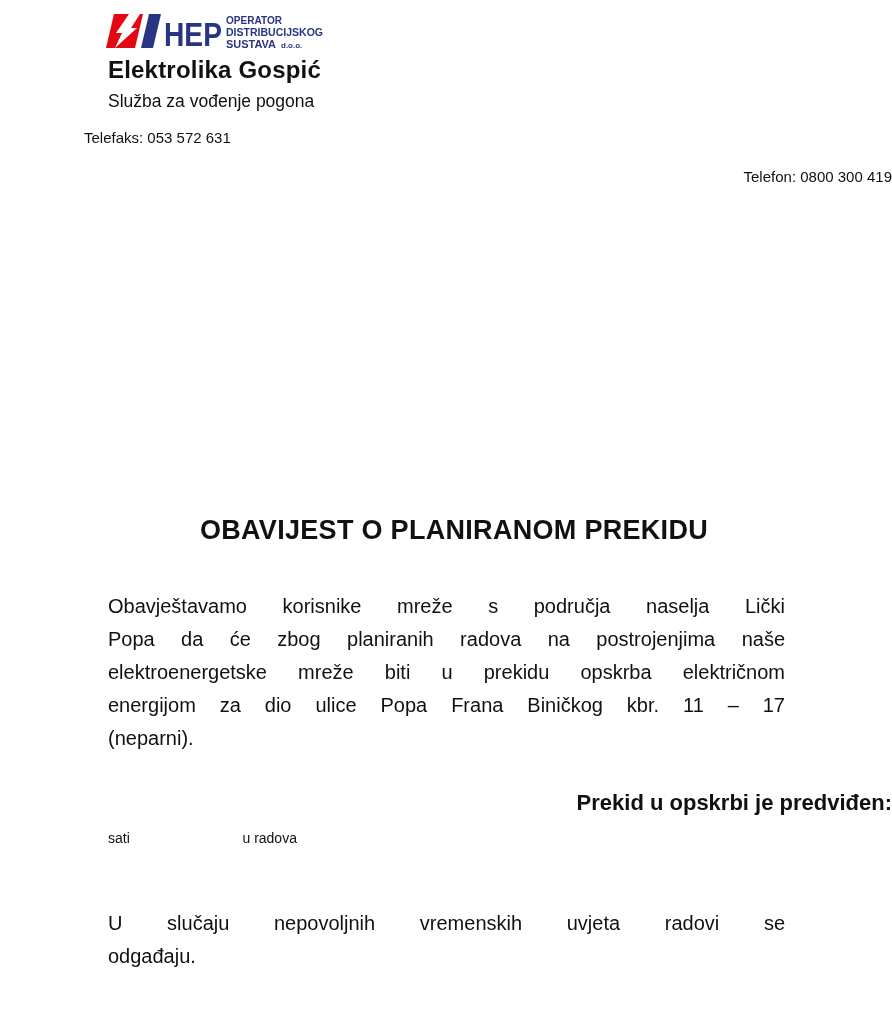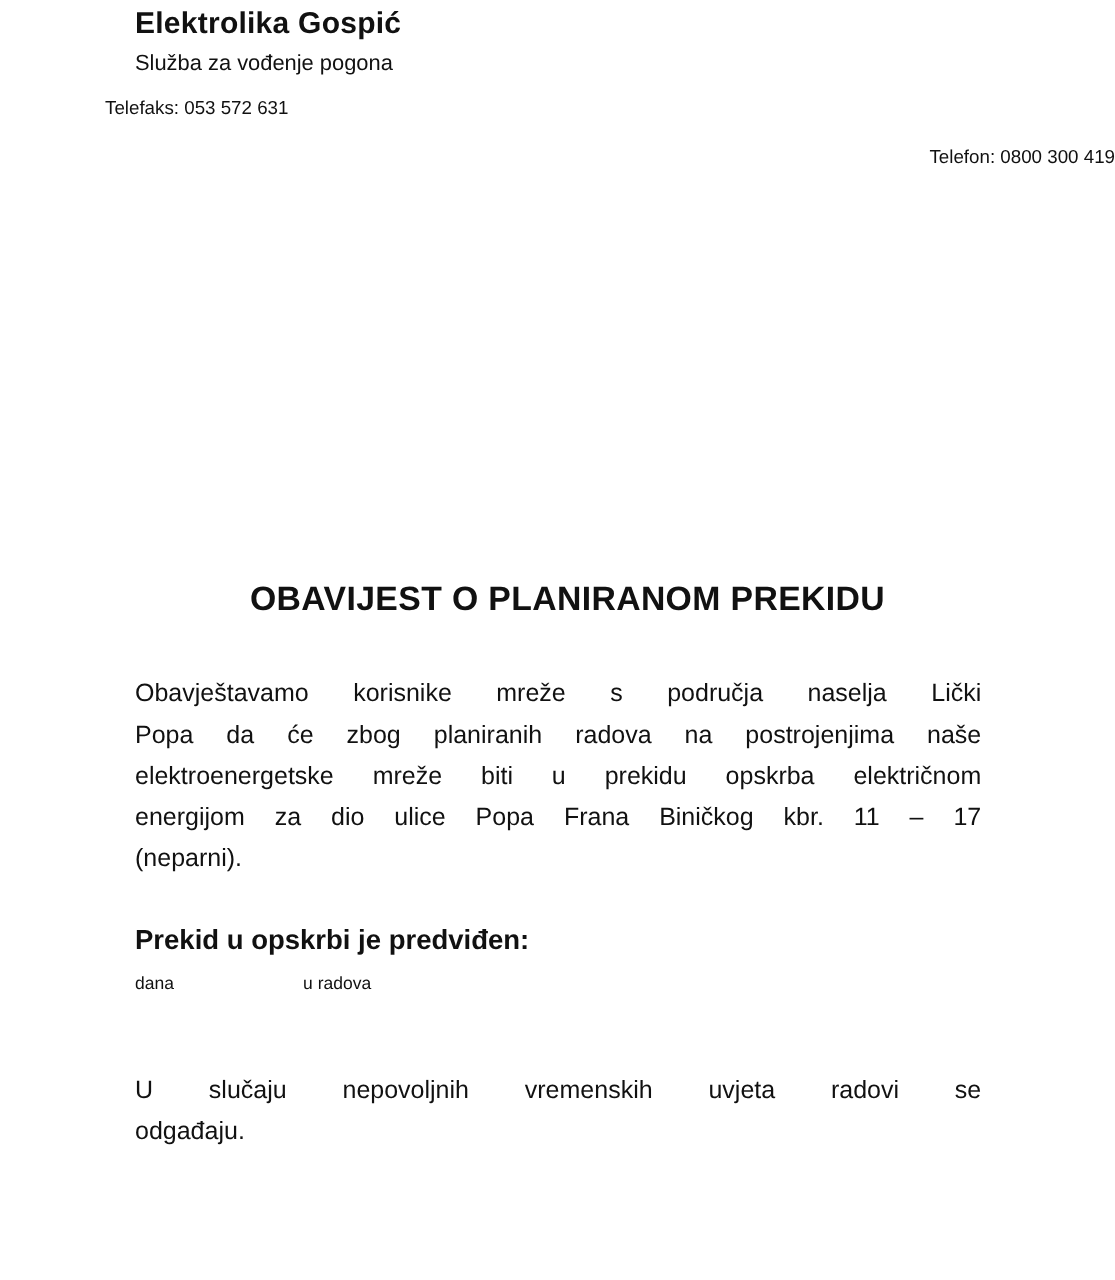--- a/index.html
+++ b/index.html
@@ -36,35 +36,51 @@
     font-size: 20px; line-height: 33px;
     text-align: justify;
     text-align-last: justify;
     -moz-text-align-last: justify;
     white-space: normal;
   }
   .plainline { font-size: 20px; line-height: 33px; text-align: left; }
 
   .schedule-heading {
     margin: 35px 0 0 108px;
-    font-size: 22px; font-weight: bold;
+    font-size: 22px; font-weight: bold; text-align: right;
   }
   .schedule { margin: 13px 0 0 108px; }
   .schedule .row { margin-top: 0; }
   .schedule .row + .row { margin-top: 16px; }
   .schedule .col1 { display: inline-block; width: 130px; font-size: 14px; }
   .schedule .col2 { display: inline-block; font-size: 14px; }
   .schedule .values .col1, .schedule .values .col2 { font-weight: bold; font-size: 14.5px; }
 </style>
 </head>
 <body>
 
 <div class="page">
 
   <header>
+    <div class="logo">
+      <svg width="228" height="38" viewBox="0 0 228 38" xmlns="http://www.w3.org/2000/svg">
+
+        <polygon points="8,1 37,1 29,35 0,35" fill="#e30613"></polygon>
+        <polygon points="23,1 34,1 25,15 31,15 9,35 16,20 10,20" fill="#ffffff"></polygon>
+
+        <polygon points="43,1 55,1 47,35 35,35" fill="#283583"></polygon>
+
+        <text x="58" y="33" font-size="34" font-weight="bold" fill="#283583" textLength="58" lengthAdjust="spacingAndGlyphs" font-family="Liberation Sans, DejaVu Sans, sans-serif">HEP</text>
+
+        <text x="120" y="11" font-size="11" font-weight="bold" fill="#283583" textLength="56" lengthAdjust="spacingAndGlyphs" font-family="Liberation Sans, DejaVu Sans, sans-serif">OPERATOR</text>
+        <text x="120" y="23" font-size="11" font-weight="bold" fill="#283583" textLength="97" lengthAdjust="spacingAndGlyphs" font-family="Liberation Sans, DejaVu Sans, sans-serif">DISTRIBUCIJSKOG</text>
+        <text x="120" y="35" font-size="11" font-weight="bold" fill="#283583" textLength="50" lengthAdjust="spacingAndGlyphs" font-family="Liberation Sans, DejaVu Sans, sans-serif">SUSTAVA</text>
+        <text x="175" y="35" font-size="8" font-weight="bold" fill="#283583" font-family="Liberation Sans, DejaVu Sans, sans-serif">d.o.o.</text>
+      </svg>
+    </div>
 
     <div class="org-name">Elektrolika Gospić</div>
     <div class="department">Služba za vođenje pogona</div>
     <div class="contact telefaks">Telefaks: 053 572 631</div>
     <div class="contact telefon">Telefon: 0800 300 419</div>
   </header>
 
   <main>
     <h1 class="title">OBAVIJEST O PLANIRANOM PREKIDU</h1>
 
@@ -73,21 +89,21 @@
       <div class="jline">Popa da će zbog planiranih radova na postrojenjima naše</div>
       <div class="jline">elektroenergetske mreže biti u prekidu opskrba električnom</div>
       <div class="jline">energijom za dio ulice Popa Frana Biničkog kbr. 11 – 17</div>
       <div class="plainline">(neparni).</div>
     </div>
 
     <h2 class="schedule-heading">Prekid u opskrbi je predviđen:</h2>
 
     <div class="schedule">
       <div class="row headers">
-        <span class="col1">dana</span>
+        <span class="col1">sati</span>
         <span class="col2">u radova</span>
       </div>
     </div>
 
     <div class="footer-block">
       <div class="jline">U slučaju nepovoljnih vremenskih uvjeta radovi se</div>
       <div class="plainline">odgađaju.</div>
     </div>
   </main>
 

